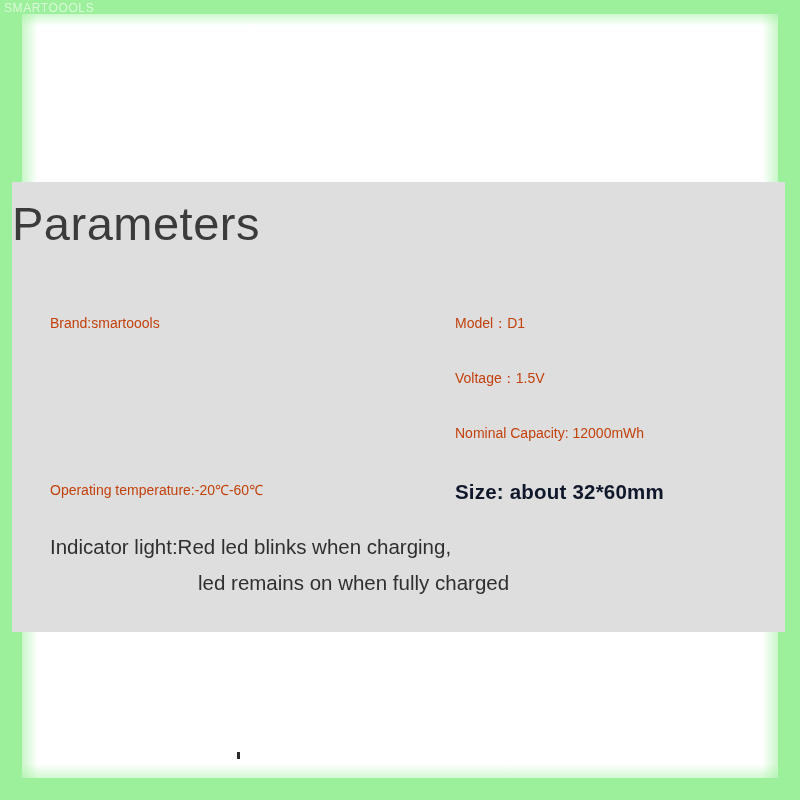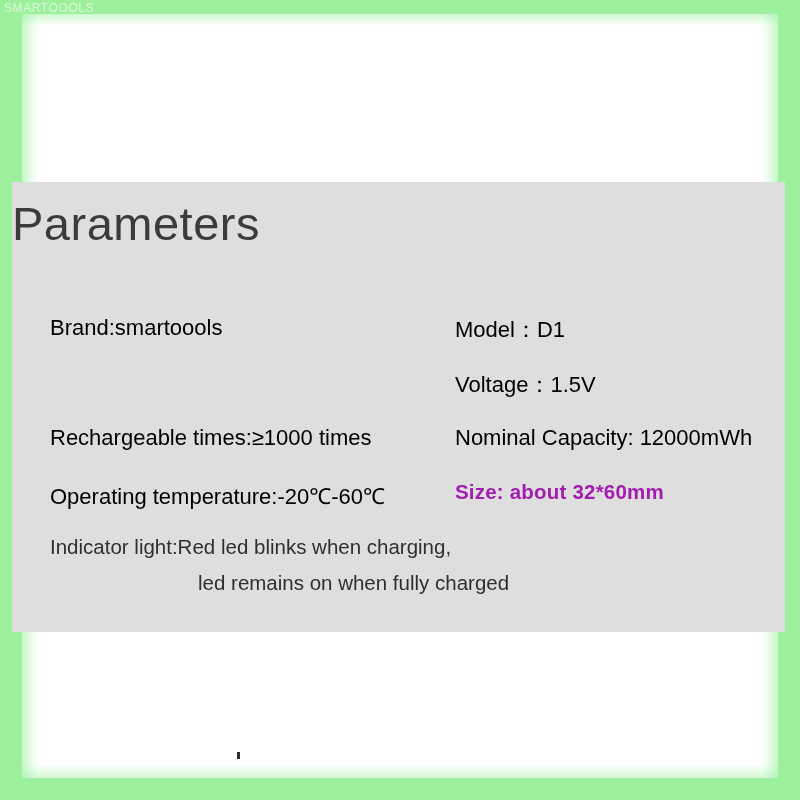--- a/index.html
+++ b/index.html
@@ -108,34 +108,34 @@
     left: 0;
     top: 133px;
     width: 773px;
   }
   .spec-row {
     position: relative;
     height: 55px;
   }
   .spec-cell {
     position: absolute;
-    font-size: 22px;
-    color: #000000;
+    font-size: 14px;
+    color: #c2410c;
     white-space: nowrap;
     font-family: "Liberation Sans", sans-serif;
   }
   .col-left {
     left: 38px;
   }
   .col-right {
     left: 443px;
   }
   .emphasis {
     font-weight: bold;
-    color: #a21caf;
+    color: #0f172a;
     font-size: 20.5px;
     letter-spacing: 0.2px;
   }
 
   
   .indicator-block {
     position: absolute;
     left: 0;
     top: 353px;
     width: 773px;
@@ -193,21 +193,20 @@
       <div class="spec-row">
         <div class="spec-cell col-left">Brand:smartoools</div>
         <div class="spec-cell col-right">Model：D1</div>
       </div>
 
       <div class="spec-row">
         <div class="spec-cell col-right">Voltage：1.5V</div>
       </div>
 
       <div class="spec-row">
-        <div class="spec-cell col-left">Rechargeable times:≥1000 times</div>
         <div class="spec-cell col-right">Nominal Capacity: 12000mWh</div>
       </div>
 
       <div class="spec-row">
         <div class="spec-cell col-left">Operating  temperature:-20℃-60℃</div>
         <div class="spec-cell col-right emphasis">Size: about 32*60mm</div>
       </div>
 
     </div>
 

